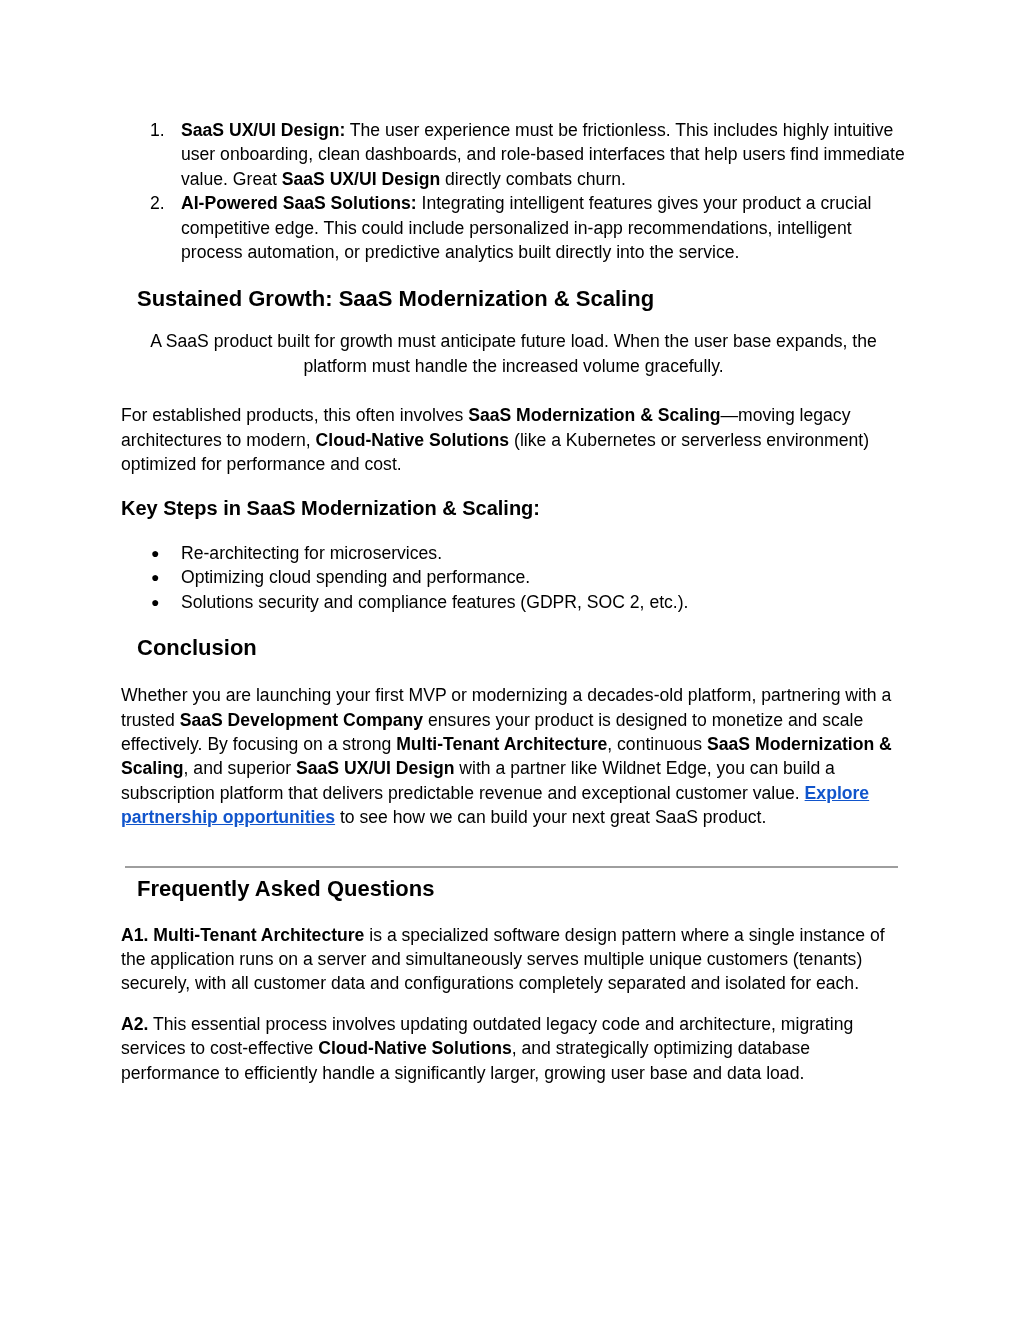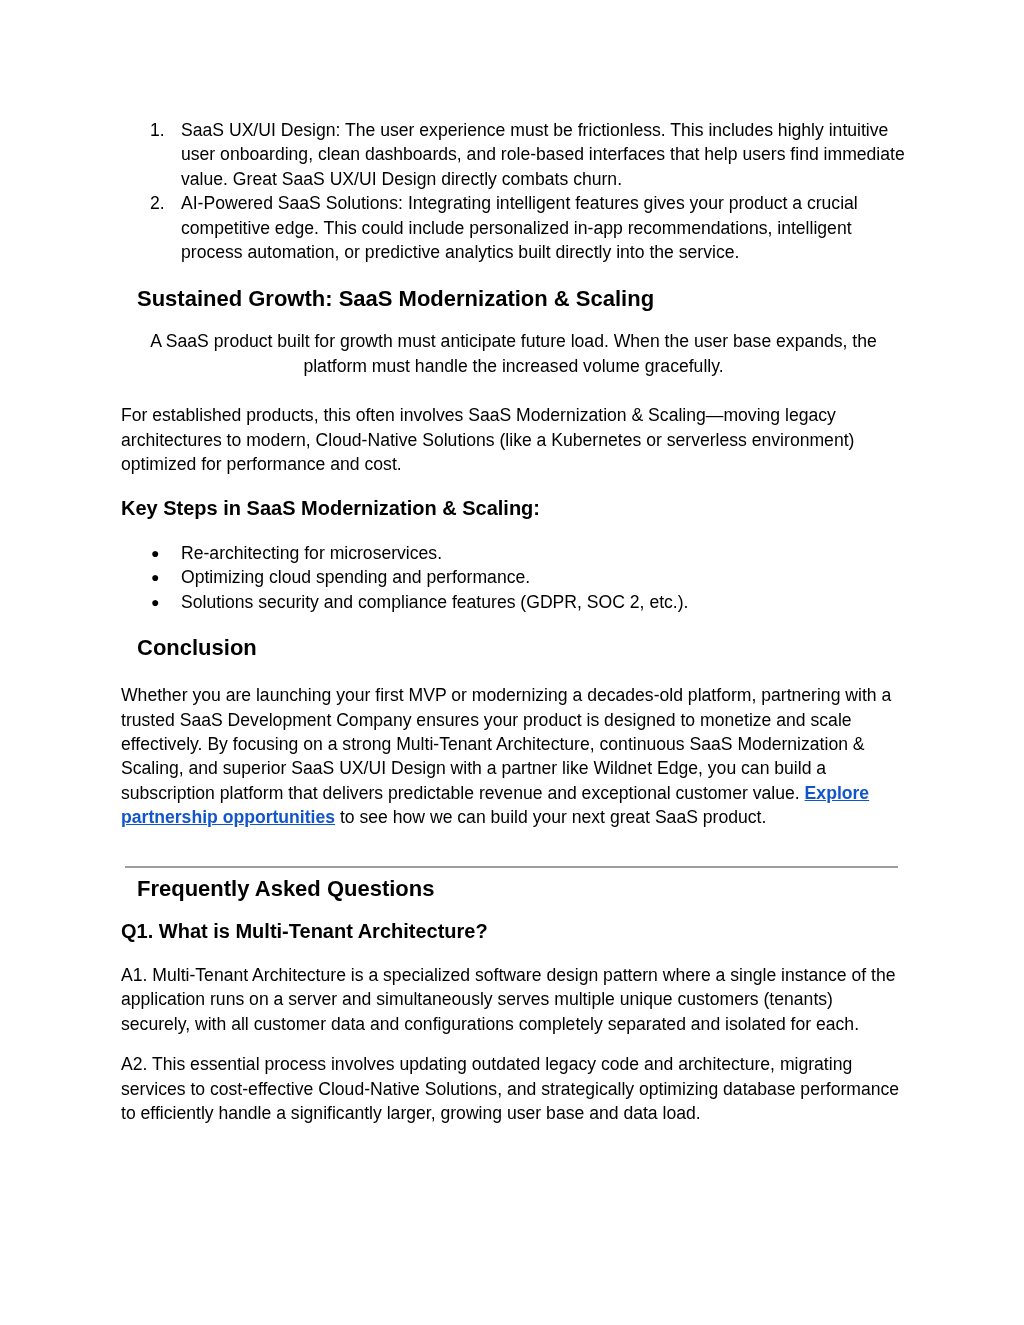--- a/index.html
+++ b/index.html
@@ -2,21 +2,21 @@
 <html><head>
 <meta charset="utf-8">
 <style>
   html, body { margin: 0; padding: 0; background: #ffffff; }
   body {
     width: 1024px; height: 1325px; position: relative; overflow: hidden;
     font-family: "Liberation Sans", sans-serif; color: #000000;
   }
   .page { position: absolute; left: 121px; top: 118px; width: 785px; }
   p, li { font-size: 17.6px; line-height: 24.4px; margin: 0; }
-  b { font-weight: normal; }
+  b { font-weight: bold; }
   ol.num { margin: 0; padding: 0; list-style: none; }
   ol.num li { position: relative; padding-left: 60px; }
   ol.num li .marker { position: absolute; left: 29px; top: 0; }
   h2 { font-size: 22px; font-weight: bold; margin: 16px; line-height: 28px; }
   h3 { font-size: 20px; font-weight: bold; margin: 0; line-height: 24.4px; }
   ul.bul { margin: 0; padding: 0; list-style: none; }
   ul.bul li { position: relative; padding-left: 60px; }
   ul.bul li .marker { position: absolute; left: 30px; top: 0; font-size: 14px; }
   a.link { color: #1155cc; font-weight: bold; text-decoration: underline; }
   hr.rule { border: none; border-top: 2px solid #9e9e9e; margin: 0; width: 773px; margin-left: 4px; }
@@ -48,17 +48,16 @@
     <li><span class="marker">●</span><span>Optimizing cloud spending and performance.</span></li>
     <li><span class="marker">●</span><span>Solutions security and compliance features (GDPR, SOC 2, etc.).</span></li>
   </ul>
 
   <h2 style="margin-top:20px;">Conclusion</h2>
   <p style="margin-top:21px;"><span>Whether you are launching your first MVP or modernizing a decades-old platform, partnering with a trusted </span><b>SaaS Development Company</b><span> ensures your product is designed to monetize and scale effectively. By focusing on a strong </span><b>Multi-Tenant Architecture</b><span>, continuous </span><b>SaaS Modernization &amp; Scaling</b><span>, and superior </span><b>SaaS UX/UI Design</b><span> with a partner like Wildnet Edge, you can build a subscription platform that delivers predictable revenue and exceptional customer value. </span><a class="link" href="#">Explore partnership opportunities</a><span> to see how we can build your next great SaaS product.</span></p>
 
   <hr class="rule" style="margin-top:36px;">
 
   <h2 style="margin-top:7px;">Frequently Asked Questions</h2>
-  <h3 style="margin-top:4px;">Q1. What is Multi-Tenant Architecture?</h3>
   <p style="margin-top:20px;"><b>A1. Multi-Tenant Architecture</b><span> is a specialized software design pattern where a single instance of the application runs on a server and simultaneously serves multiple unique customers (tenants) securely, with all customer data and configurations completely separated and isolated for each.</span></p>
   <p style="margin-top:16px;"><b>A2.</b><span> This essential process involves updating outdated legacy code and architecture, migrating services to cost-effective </span><b>Cloud-Native Solutions</b><span>, and strategically optimizing database performance to efficiently handle a significantly larger, growing user base and data load.</span></p>
 
 </div>
 
 </body></html>

